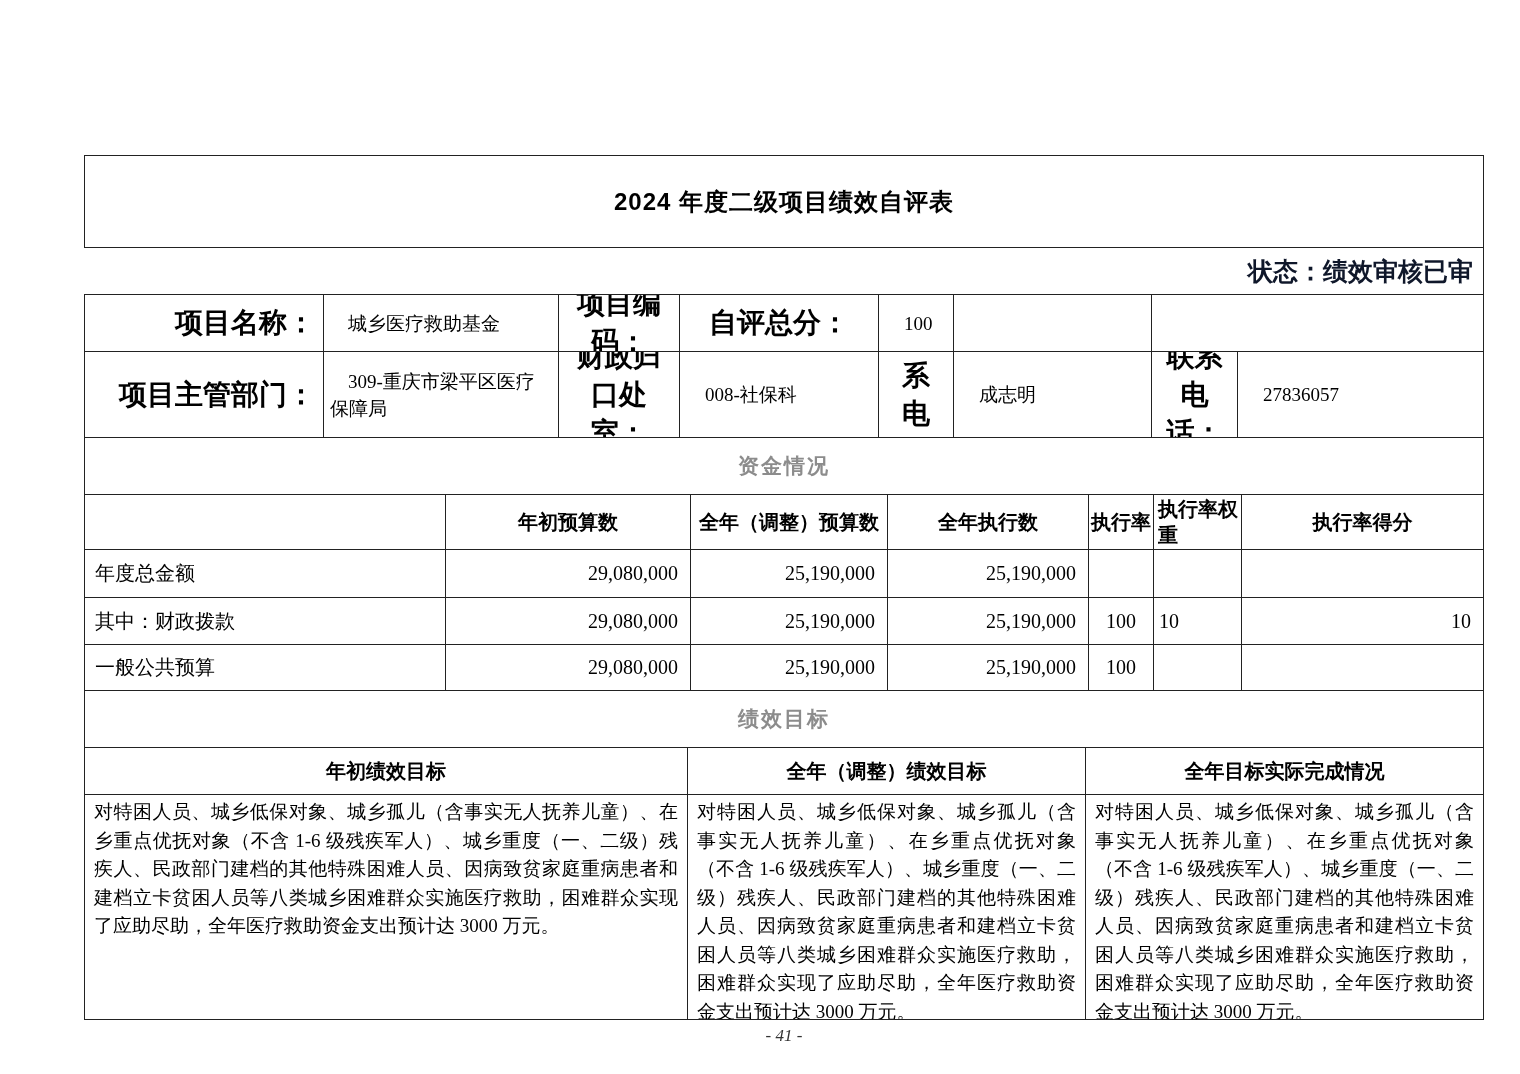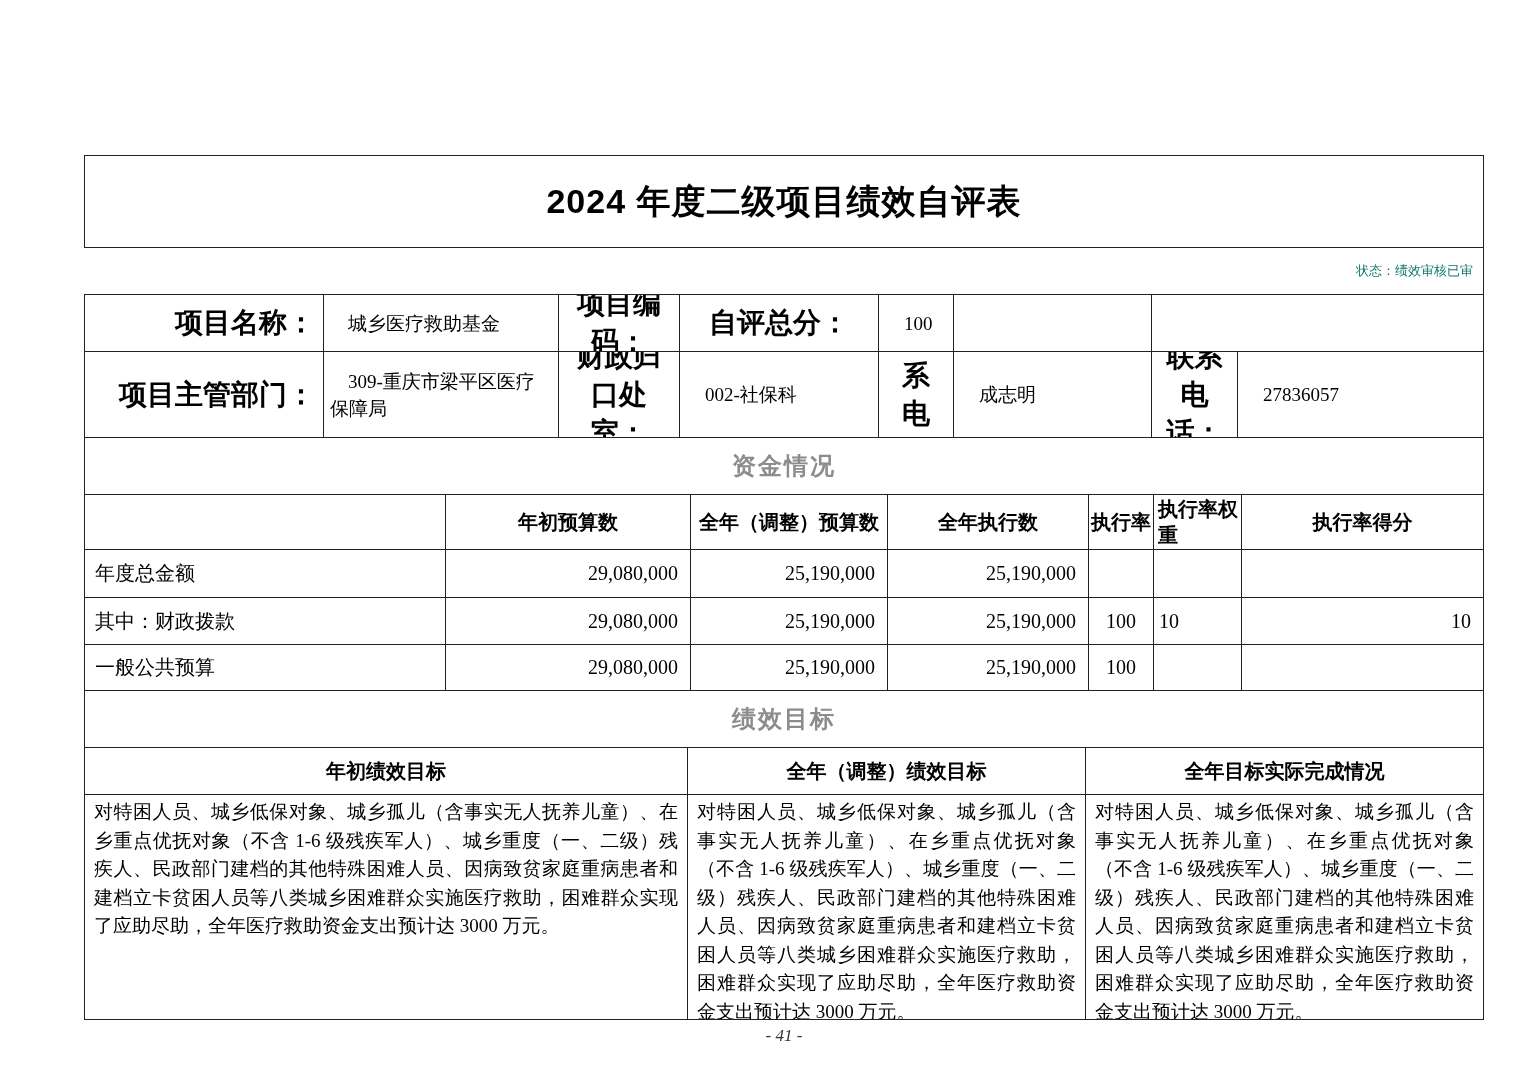--- a/index.html
+++ b/index.html
@@ -28,25 +28,25 @@
   .r-fund3  { height:46px; }
   .r-thead  { height:47px; }
   .r-tbody  { height:225px; }
 
   
   .cols-info { grid-template-columns:239px 235px 121px 199px 75px 198px 86px 1fr; }
   .cols-fund { grid-template-columns:361px 245px 197px 201px 65px 88px 1fr; }
   .cols-tgt  { grid-template-columns:603px 398px 1fr; }
 
   
-  .title { font-family:"Liberation Sans", sans-serif; font-weight:bold; font-size:34px;
+  .title { font-family:"Liberation Sans", sans-serif; font-weight:bold; font-size:24px;
            letter-spacing:1px; }
-  .status { font-family:"Liberation Sans", sans-serif; font-weight:normal; font-size:13px;
-            color:#0f766e; padding-right:10px; }
-  .sect-title { font-family:"Liberation Sans", sans-serif; font-weight:bold; font-size:24px;
+  .status { font-family:"Liberation Sans", sans-serif; font-weight:bold; font-size:25px;
+            color:#0f172a; padding-right:10px; }
+  .sect-title { font-family:"Liberation Sans", sans-serif; font-weight:bold; font-size:21px;
                 color:#8c8c8c; letter-spacing:2px; }
 
   .lbl { font-family:"Liberation Sans", sans-serif; font-weight:bold; font-size:28px; }
   .lbl-right > span { text-align:right; padding-right:8px; }
   .lbl-center > span { text-align:center; padding:0 6px; }
   .lbl-narrow > span { text-align:center; padding:0 12px; }
 
   .val { font-size:19px; }
   .val > span { text-align:left; padding-left:6px; text-indent:1em; line-height:27px; }
   .val-code > span { word-break:break-all; text-indent:28px; padding-right:14px; }
@@ -113,21 +113,21 @@
     <div class="cell lbl lbl-right">
         <span>项目主管部门：</span>
       </div>
     <div class="cell val val-wide">
         <span>309-重庆市梁平区医疗保障局</span>
       </div>
     <div class="cell lbl lbl-center">
         <span>财政归口处室：</span>
       </div>
     <div class="cell val">
-        <span>002-社保科</span>
+        <span>008-社保科</span>
       </div>
     <div class="cell lbl lbl-narrow">
         <span>联系电话：</span>
       </div>
     <div class="cell val">
         <span>成志明</span>
       </div>
     <div class="cell lbl lbl-center">
         <span>联系电话：</span>
       </div>

